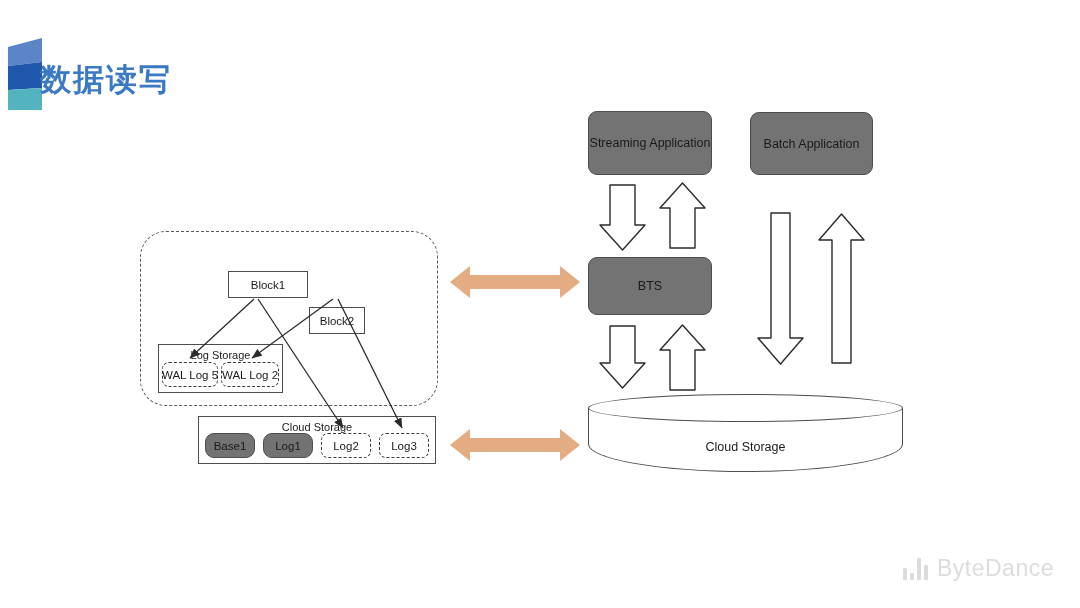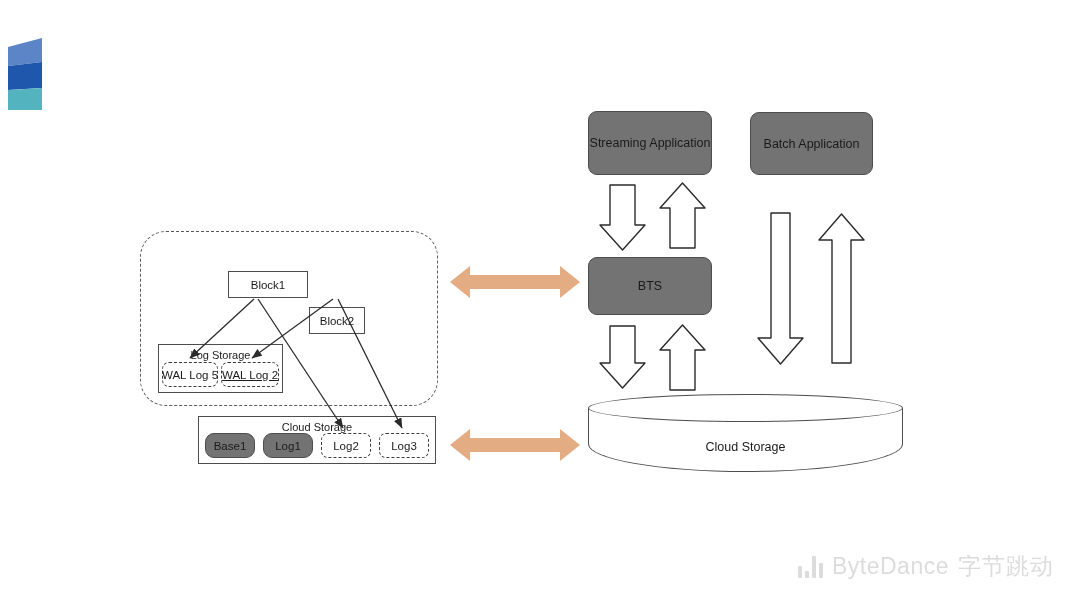--- a/index.html
+++ b/index.html
@@ -87,31 +87,32 @@
 
 <div class="slide">
 
   <svg class="ov" style="width:60px;height:110px;left:0;top:0;">
     <g>
       <polygon points="8,47 42,38 42,62 8,66" fill="#5b85c6"></polygon>
       <polygon points="8,66 42,62 42,88 8,90" fill="#1f57ac"></polygon>
       <polygon points="8,90 42,88 42,114 8,113" fill="#53b4c0"></polygon>
     </g>
   </svg>
+  <div class="page-title">数据读写</div>
 
   <div class="dash-container" style="left:140px;top:231px;width:298px;height:175px;"></div>
 
   <div class="sbox" style="left:228px;top:271px;width:80px;height:27px;">Block1</div>
   <div class="sbox" style="left:309px;top:271px;width:56px;height:27px;margin-top:36px;">Block2</div>
 
   <div class="box" style="left:158px;top:344px;width:125px;height:49px;">
     <div class="lbl" style="top:4px;">Log Storage</div>
   </div>
   <div class="dbox" style="left:162px;top:362px;width:56px;height:25px;">WAL Log 5</div>
-  <div class="dbox" style="left:221px;top:362px;width:58px;height:25px;text-decoration:underline;">WAL Log 2</div>
+  <div class="dbox" style="left:221px;top:362px;width:58px;height:25px;">WAL Log 2</div>
 
   <div class="box" style="left:198px;top:416px;width:238px;height:48px;">
     <div class="lbl" style="top:4px;">Cloud Storage</div>
   </div>
   <div class="rbox" style="left:205px;top:433px;width:50px;height:25px;font-size:11.5px;">Base1</div>
   <div class="rbox" style="left:263px;top:433px;width:50px;height:25px;font-size:11.5px;">Log1</div>
   <div class="dbox" style="left:321px;top:433px;width:50px;height:25px;">Log2</div>
   <div class="dbox" style="left:379px;top:433px;width:50px;height:25px;">Log3</div>
 
   <div class="rbox" style="left:588px;top:111px;width:124px;height:64px;">Streaming Application</div>
@@ -157,16 +158,15 @@
   </svg>
 
   <div class="brand">
     <span class="bars">
       <i></i>
         <i></i>
         <i></i>
         <i></i>
     </span>
     <span class="txt">ByteDance</span>
-    <span class="cn">字节跳动</span>
   </div>
 
 </div>
 
 </body></html>

